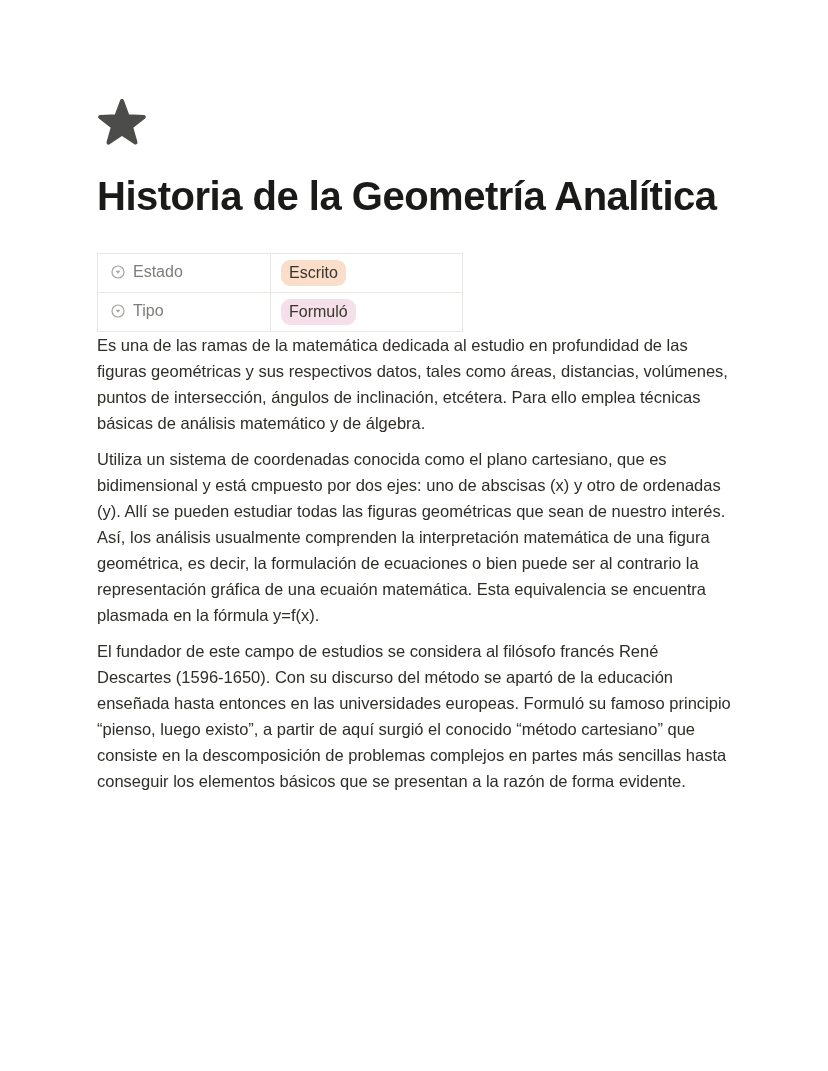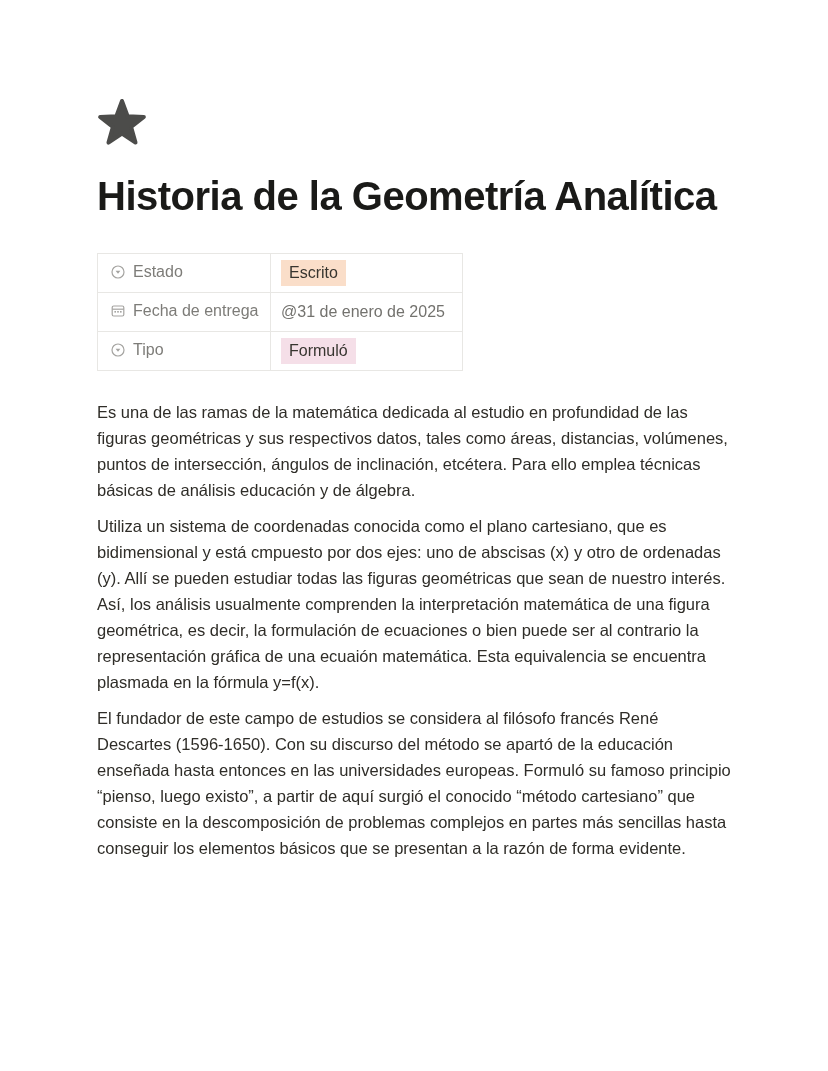--- a/index.html
+++ b/index.html
@@ -29,42 +29,43 @@
   .page-title {
     font-size: 40px;
     font-weight: bold;
     line-height: 50px;
     letter-spacing: -0.5px;
     color: #1a1a18;
     margin-bottom: 32px;
   }
   table.props {
     border-collapse: collapse;
-    margin-bottom: 28px;
+    margin-bottom: 0;
     table-layout: fixed;
+    text-decoration: underline;
   }
   table.props td {
     border: 1px solid #e8e7e4;
     height: 39px;
     vertical-align: middle;
     font-size: 16px;
   }
   td.prop-label-cell { width: 173px; padding-left: 13px; }
   td.prop-value-cell { width: 192px; padding-left: 10px; }
   .prop-label-inner {
     display: inline-flex;
     align-items: center;
     gap: 8px;
     color: #7d7c78;
   }
   .prop-icon { display: inline-flex; width: 14px; height: 14px; }
   .badge {
     display: inline-block;
     padding: 2px 8px 3px;
-    border-radius: 0;
+    border-radius: 9px;
     font-size: 16px;
     line-height: 21px;
     color: #37352f;
   }
   .badge-orange { background: #fadec9; }
   .badge-pink   { background: #f5dfe8; }
   .mention { color: #73726e; }
   .body-text p {
     font-size: 16.5px;
     line-height: 26px;
@@ -112,55 +113,36 @@
         </td>
         <td class="prop-value-cell">
           <span class="badge badge-orange">Escrito</span>
         </td>
       </tr>
       <tr>
         <td class="prop-label-cell">
           <span class="prop-label-inner">
             <span class="prop-icon">
               <svg width="14" height="14" viewBox="0 0 14 14">
-                <rect x="1.2" y="2" width="11.6" height="10" rx="1.5" fill="none" stroke="#a5a4a1" stroke-width="1.2"></rect>
-                <line x1="1.2" y1="5.2" x2="12.8" y2="5.2" stroke="#a5a4a1" stroke-width="1.2"></line>
-                <rect x="3.4" y="7" width="1.6" height="1.6" fill="#a5a4a1"></rect>
-                <rect x="6.2" y="7" width="1.6" height="1.6" fill="#a5a4a1"></rect>
-                <rect x="9" y="7" width="1.6" height="1.6" fill="#a5a4a1"></rect>
-              </svg>
-            </span>
-            <span>Fecha de entrega</span>
-          </span>
-        </td>
-        <td class="prop-value-cell">
-          <span class="mention">@31 de enero de 2025</span>
-        </td>
-      </tr>
-      <tr>
-        <td class="prop-label-cell">
-          <span class="prop-label-inner">
-            <span class="prop-icon">
-              <svg width="14" height="14" viewBox="0 0 14 14">
                 <circle cx="7" cy="7" r="6" fill="none" stroke="#a5a4a1" stroke-width="1.2"></circle>
                 <polygon points="4.6,5.8 9.4,5.8 7,8.8" fill="#a5a4a1"></polygon>
               </svg>
             </span>
             <span>Tipo</span>
           </span>
         </td>
         <td class="prop-value-cell">
           <span class="badge badge-pink">Formuló</span>
         </td>
       </tr>
     </tbody>
       </table>
 
     <div class="body-text">
-      <p>Es una de las ramas de la matemática dedicada al estudio en profundidad de las figuras geométricas y sus respectivos datos, tales como áreas, distancias, volúmenes, puntos de intersección, ángulos de inclinación, etcétera. Para ello emplea técnicas básicas de análisis educación y de álgebra.</p>
+      <p>Es una de las ramas de la matemática dedicada al estudio en profundidad de las figuras geométricas y sus respectivos datos, tales como áreas, distancias, volúmenes, puntos de intersección, ángulos de inclinación, etcétera. Para ello emplea técnicas básicas de análisis matemático y de álgebra.</p>
       <p>Utiliza un sistema de coordenadas conocida como el plano cartesiano, que es bidimensional y está cmpuesto por dos ejes: uno de abscisas (x) y otro de ordenadas (y). Allí se pueden estudiar todas las figuras geométricas que sean de nuestro interés. Así, los análisis usualmente comprenden la interpretación matemática de una figura geométrica, es decir, la formulación de ecuaciones o bien puede ser al contrario la representación gráfica de una ecuaión matemática. Esta equivalencia se encuentra plasmada en la fórmula y=f(x).</p>
       <p>El fundador de este campo de estudios se considera al filósofo francés René Descartes (1596-1650). Con su discurso del método se apartó de la educación enseñada hasta entonces en las universidades europeas. Formuló su famoso principio “pienso, luego existo”, a partir de aquí surgió el conocido “método cartesiano” que consiste en la descomposición de problemas complejos en partes más sencillas hasta conseguir los elementos básicos que se presentan a la razón de forma evidente.</p>
     </div>
 
   </div>
 
   <div class="footer">
     <span>Historia de la Geometría Analítica</span>
     <span>1</span>
   </div>

